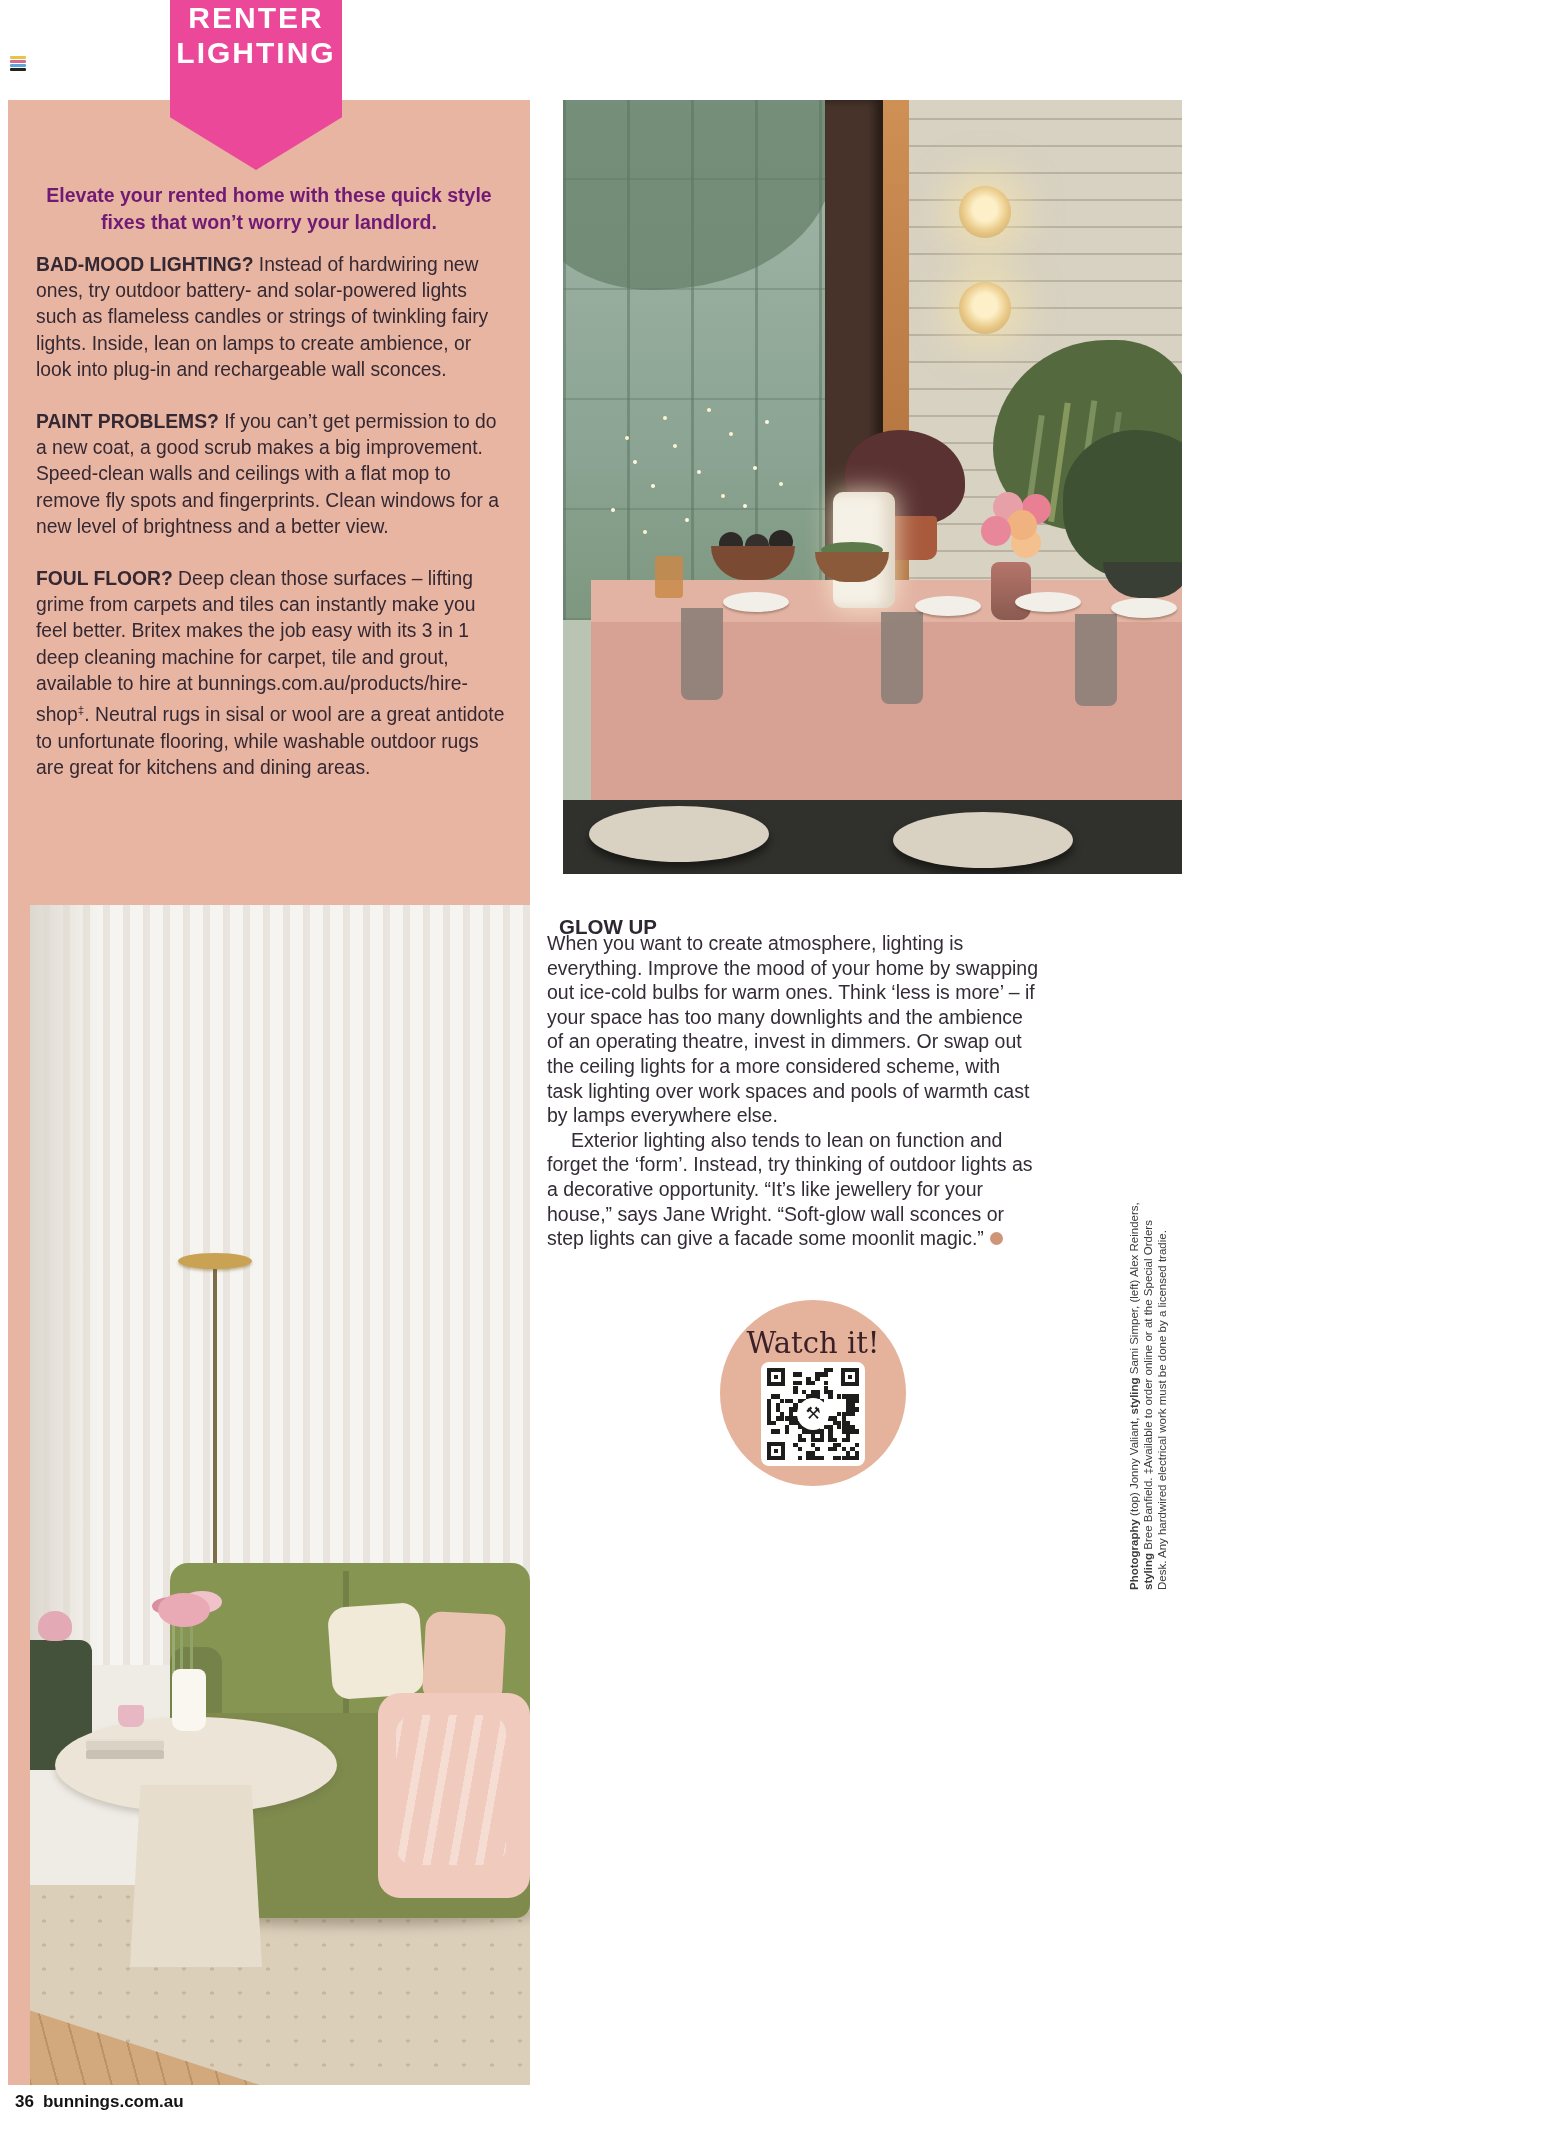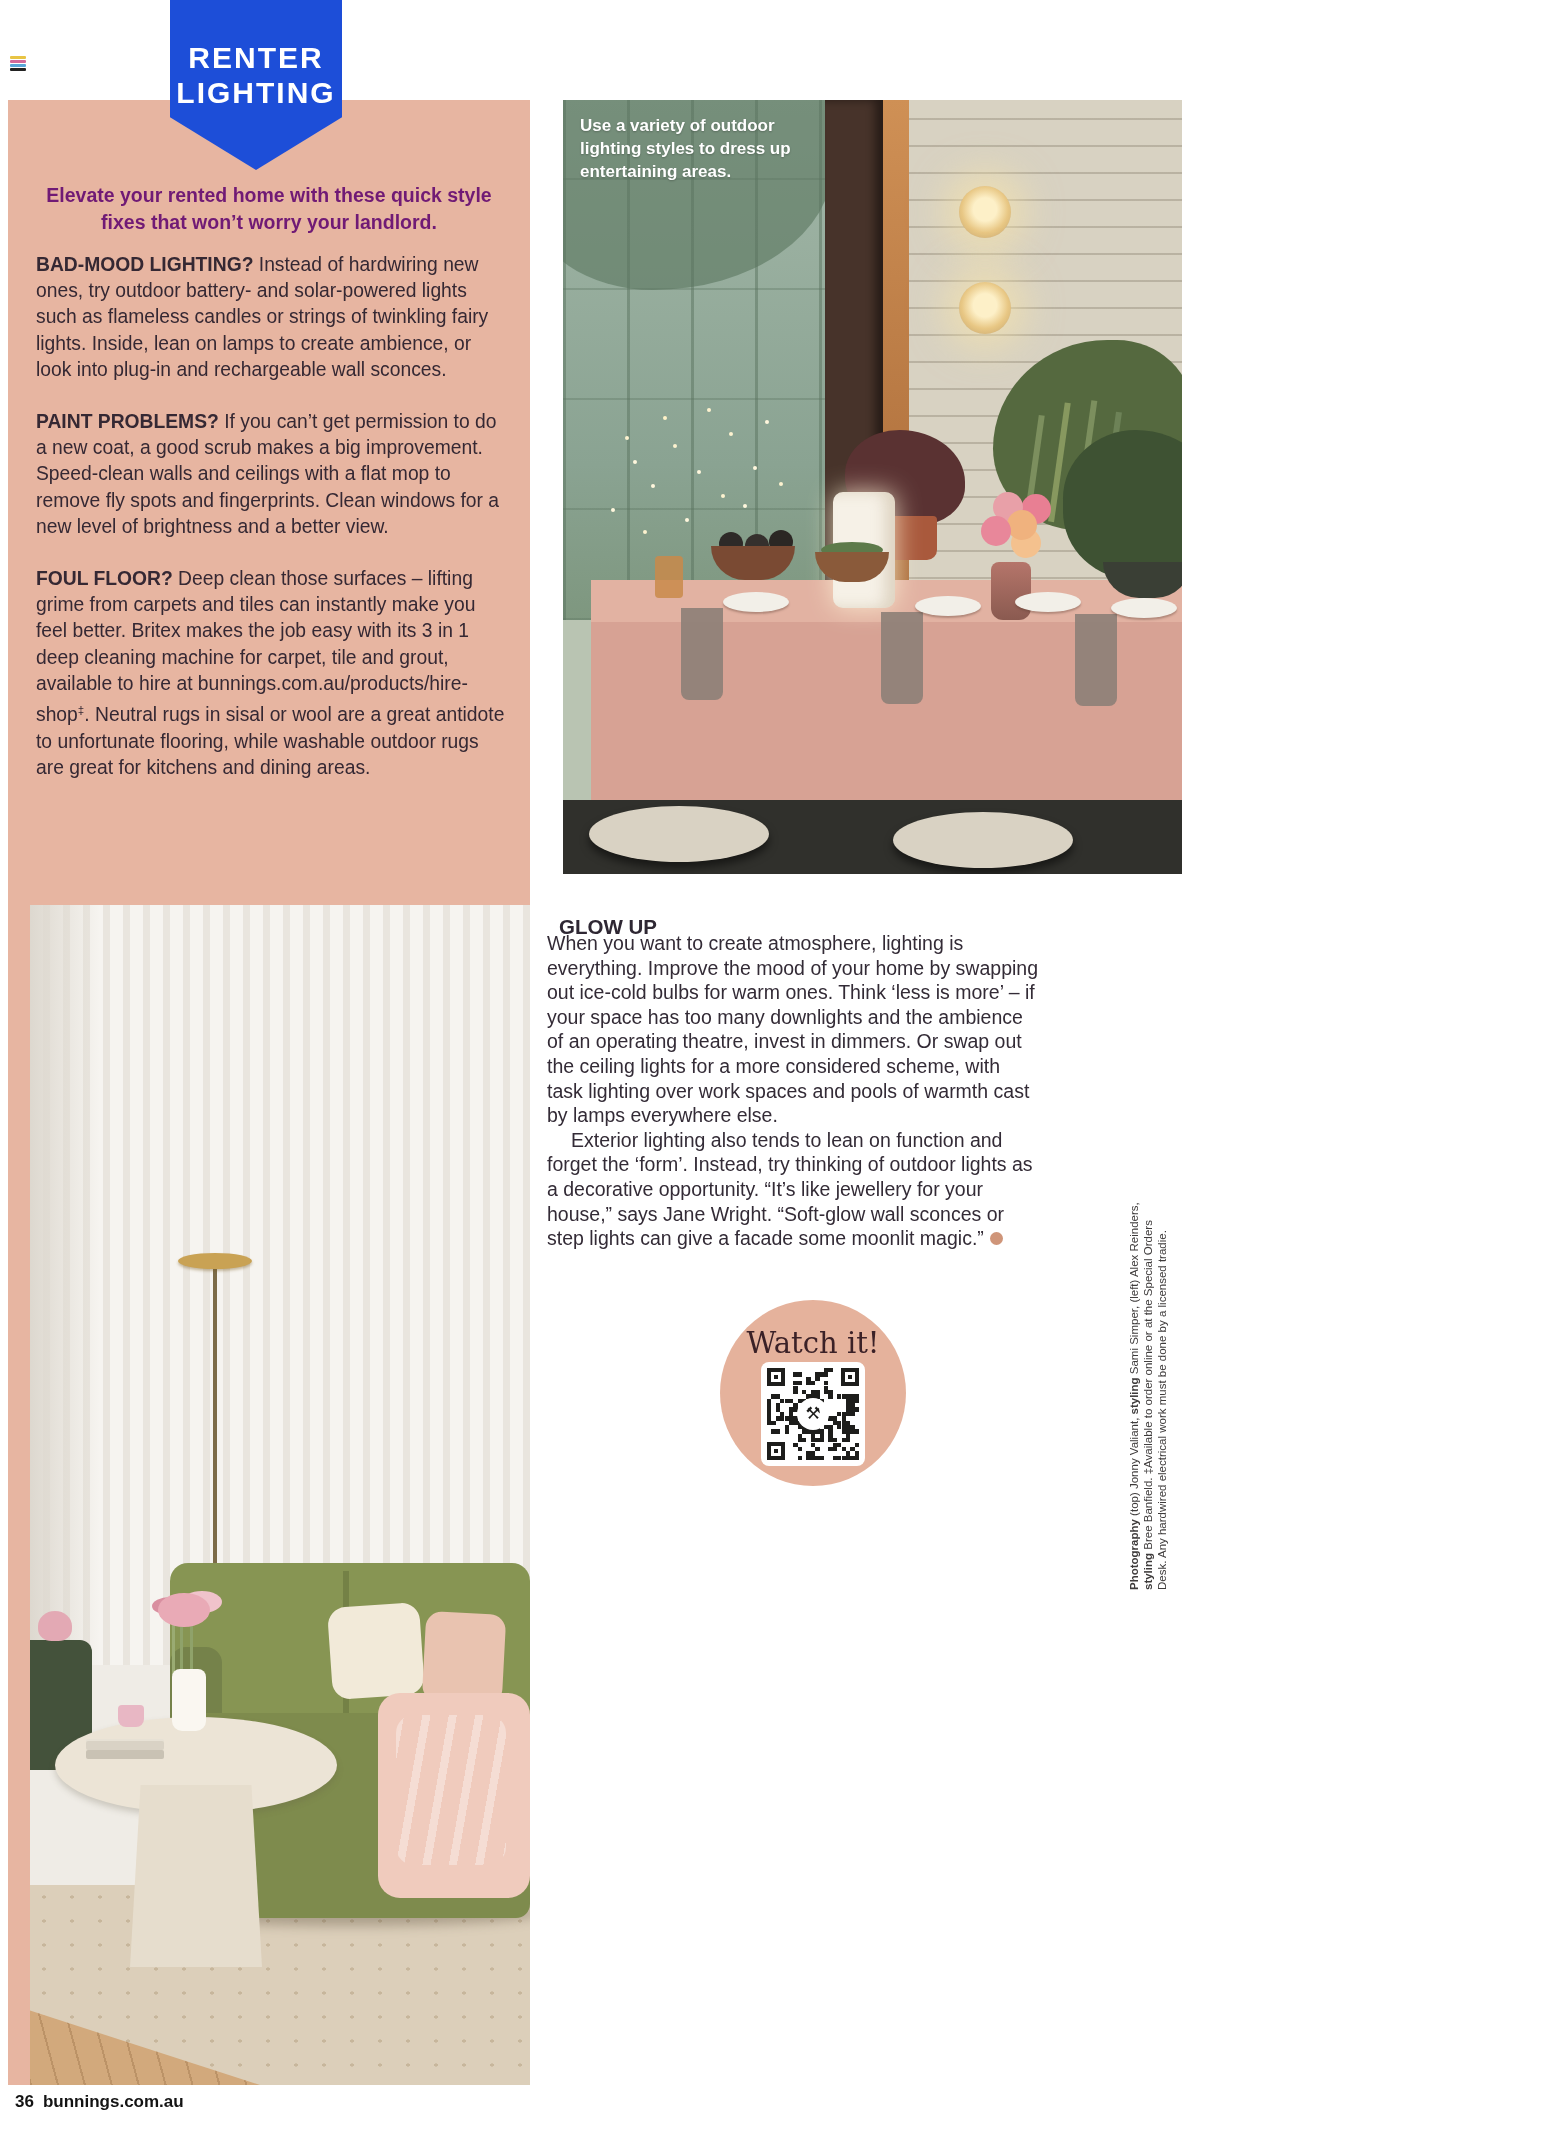--- a/index.html
+++ b/index.html
@@ -6,23 +6,23 @@
   .page{position:relative;width:1550px;height:2133px;background:#ffffff;overflow:hidden;
         font-family:"Liberation Sans",sans-serif;color:#33262f;}
   .abs{position:absolute;}
 
   
   .regmark{left:10px;top:56px;width:16px;height:15px;display:flex;flex-direction:column;gap:1px;}
   .regmark div{height:3px;border-radius:1px;}
 
   
   .left-panel{left:8px;top:100px;width:522px;height:1985px;background:#e7b5a1;}
-  .banner{left:170px;top:0;width:172px;height:170px;background:#1d4ed8;
+  .banner{left:170px;top:0;width:172px;height:170px;background:#ec4899;
           clip-path:polygon(0 0,100% 0,100% 69%,50% 100%,0 69%);
-          text-align:center;padding-top:40px;box-sizing:border-box;}
+          text-align:center;box-sizing:border-box;}
   .banner span{display:block;color:#ffffff;font-weight:800;font-size:30px;line-height:35px;letter-spacing:2px;}
   .intro{left:38px;top:182px;width:462px;text-align:center;font-size:19.5px;line-height:27px;
          font-weight:600;color:#701a75;}
   .tips{left:36px;top:252px;width:474px;font-size:19.3px;line-height:26.2px;color:#352833;}
   .tips p{margin:0 0 26px 0;}
   .tips .lead{font-weight:800;}
   .sup{font-size:0.6em;vertical-align:super;}
 
   
   .living{left:30px;top:905px;width:500px;height:1180px;overflow:hidden;background:#efece6;}
@@ -210,21 +210,20 @@
     <div class="abs napkin" style="left:118px;top:508px;"></div>
     <div class="abs napkin" style="left:318px;top:512px;"></div>
     <div class="abs napkin" style="left:512px;top:514px;"></div>
     <div class="abs plate" style="left:160px;top:492px;"></div>
     <div class="abs plate" style="left:352px;top:496px;"></div>
     <div class="abs plate" style="left:452px;top:492px;"></div>
     <div class="abs plate" style="left:548px;top:498px;"></div>
     <div class="abs floor"></div>
     <div class="abs cushion-floor" style="left:26px;top:706px;"></div>
     <div class="abs cushion-floor" style="left:330px;top:712px;"></div>
-    <figcaption class="abs photo-caption-outdoor">Use a variety of outdoor lighting styles to dress up entertaining areas.</figcaption>
   </figure>
 
   <h2 class="abs glow-heading" style="margin:12px">GLOW UP</h2>
   <div class="abs glow-body">
     <p>When you want to create atmosphere, lighting is everything. Improve the mood of your home by swapping out ice-cold bulbs for warm ones. Think ‘less is more’ – if your space has too many downlights and the ambience of an operating theatre, invest in dimmers. Or swap out the ceiling lights for a more considered scheme, with task lighting over work spaces and pools of warmth cast by lamps everywhere else.</p>
     <p class="indent"><span>Exterior lighting also tends to lean on function and forget the ‘form’. Instead, try thinking of outdoor lights as a decorative opportunity. “It’s like jewellery for your house,” says Jane Wright. “Soft-glow wall sconces or step lights can give a facade some moonlit magic.”</span><span class="end-dot"></span></p>
   </div>
 
   <div class="abs watch-circle">
     <div class="abs watch-label">Watch it!</div>

